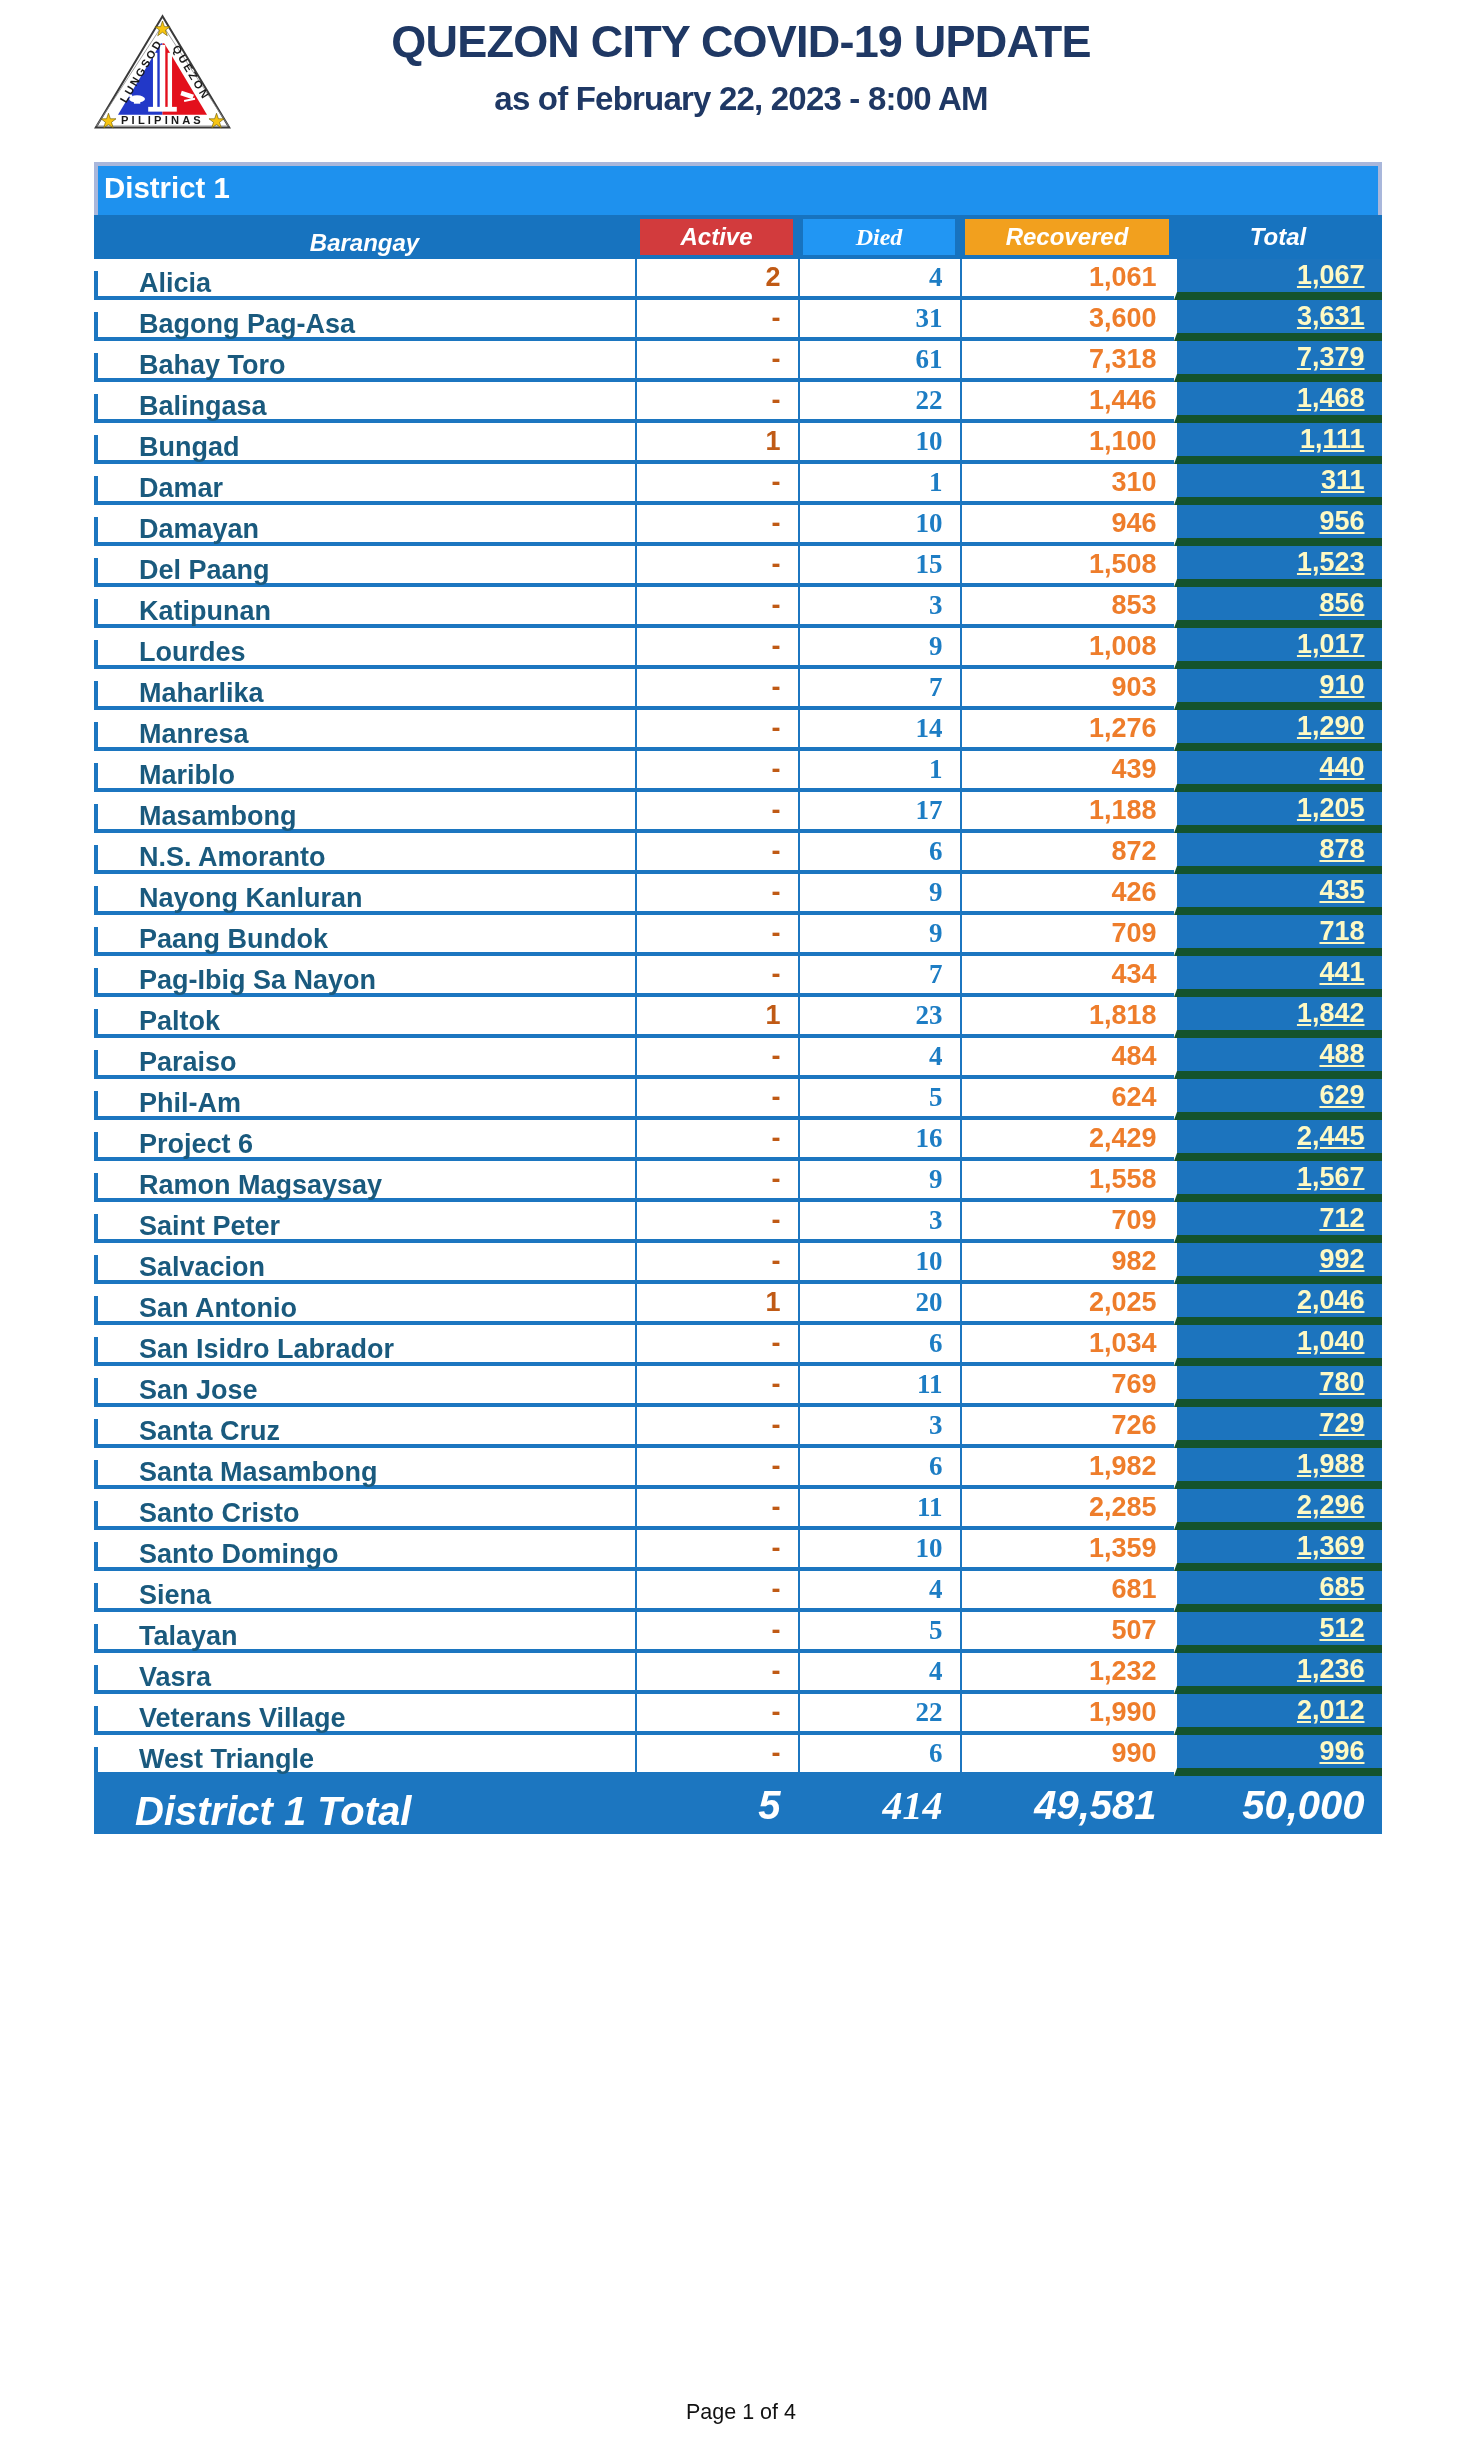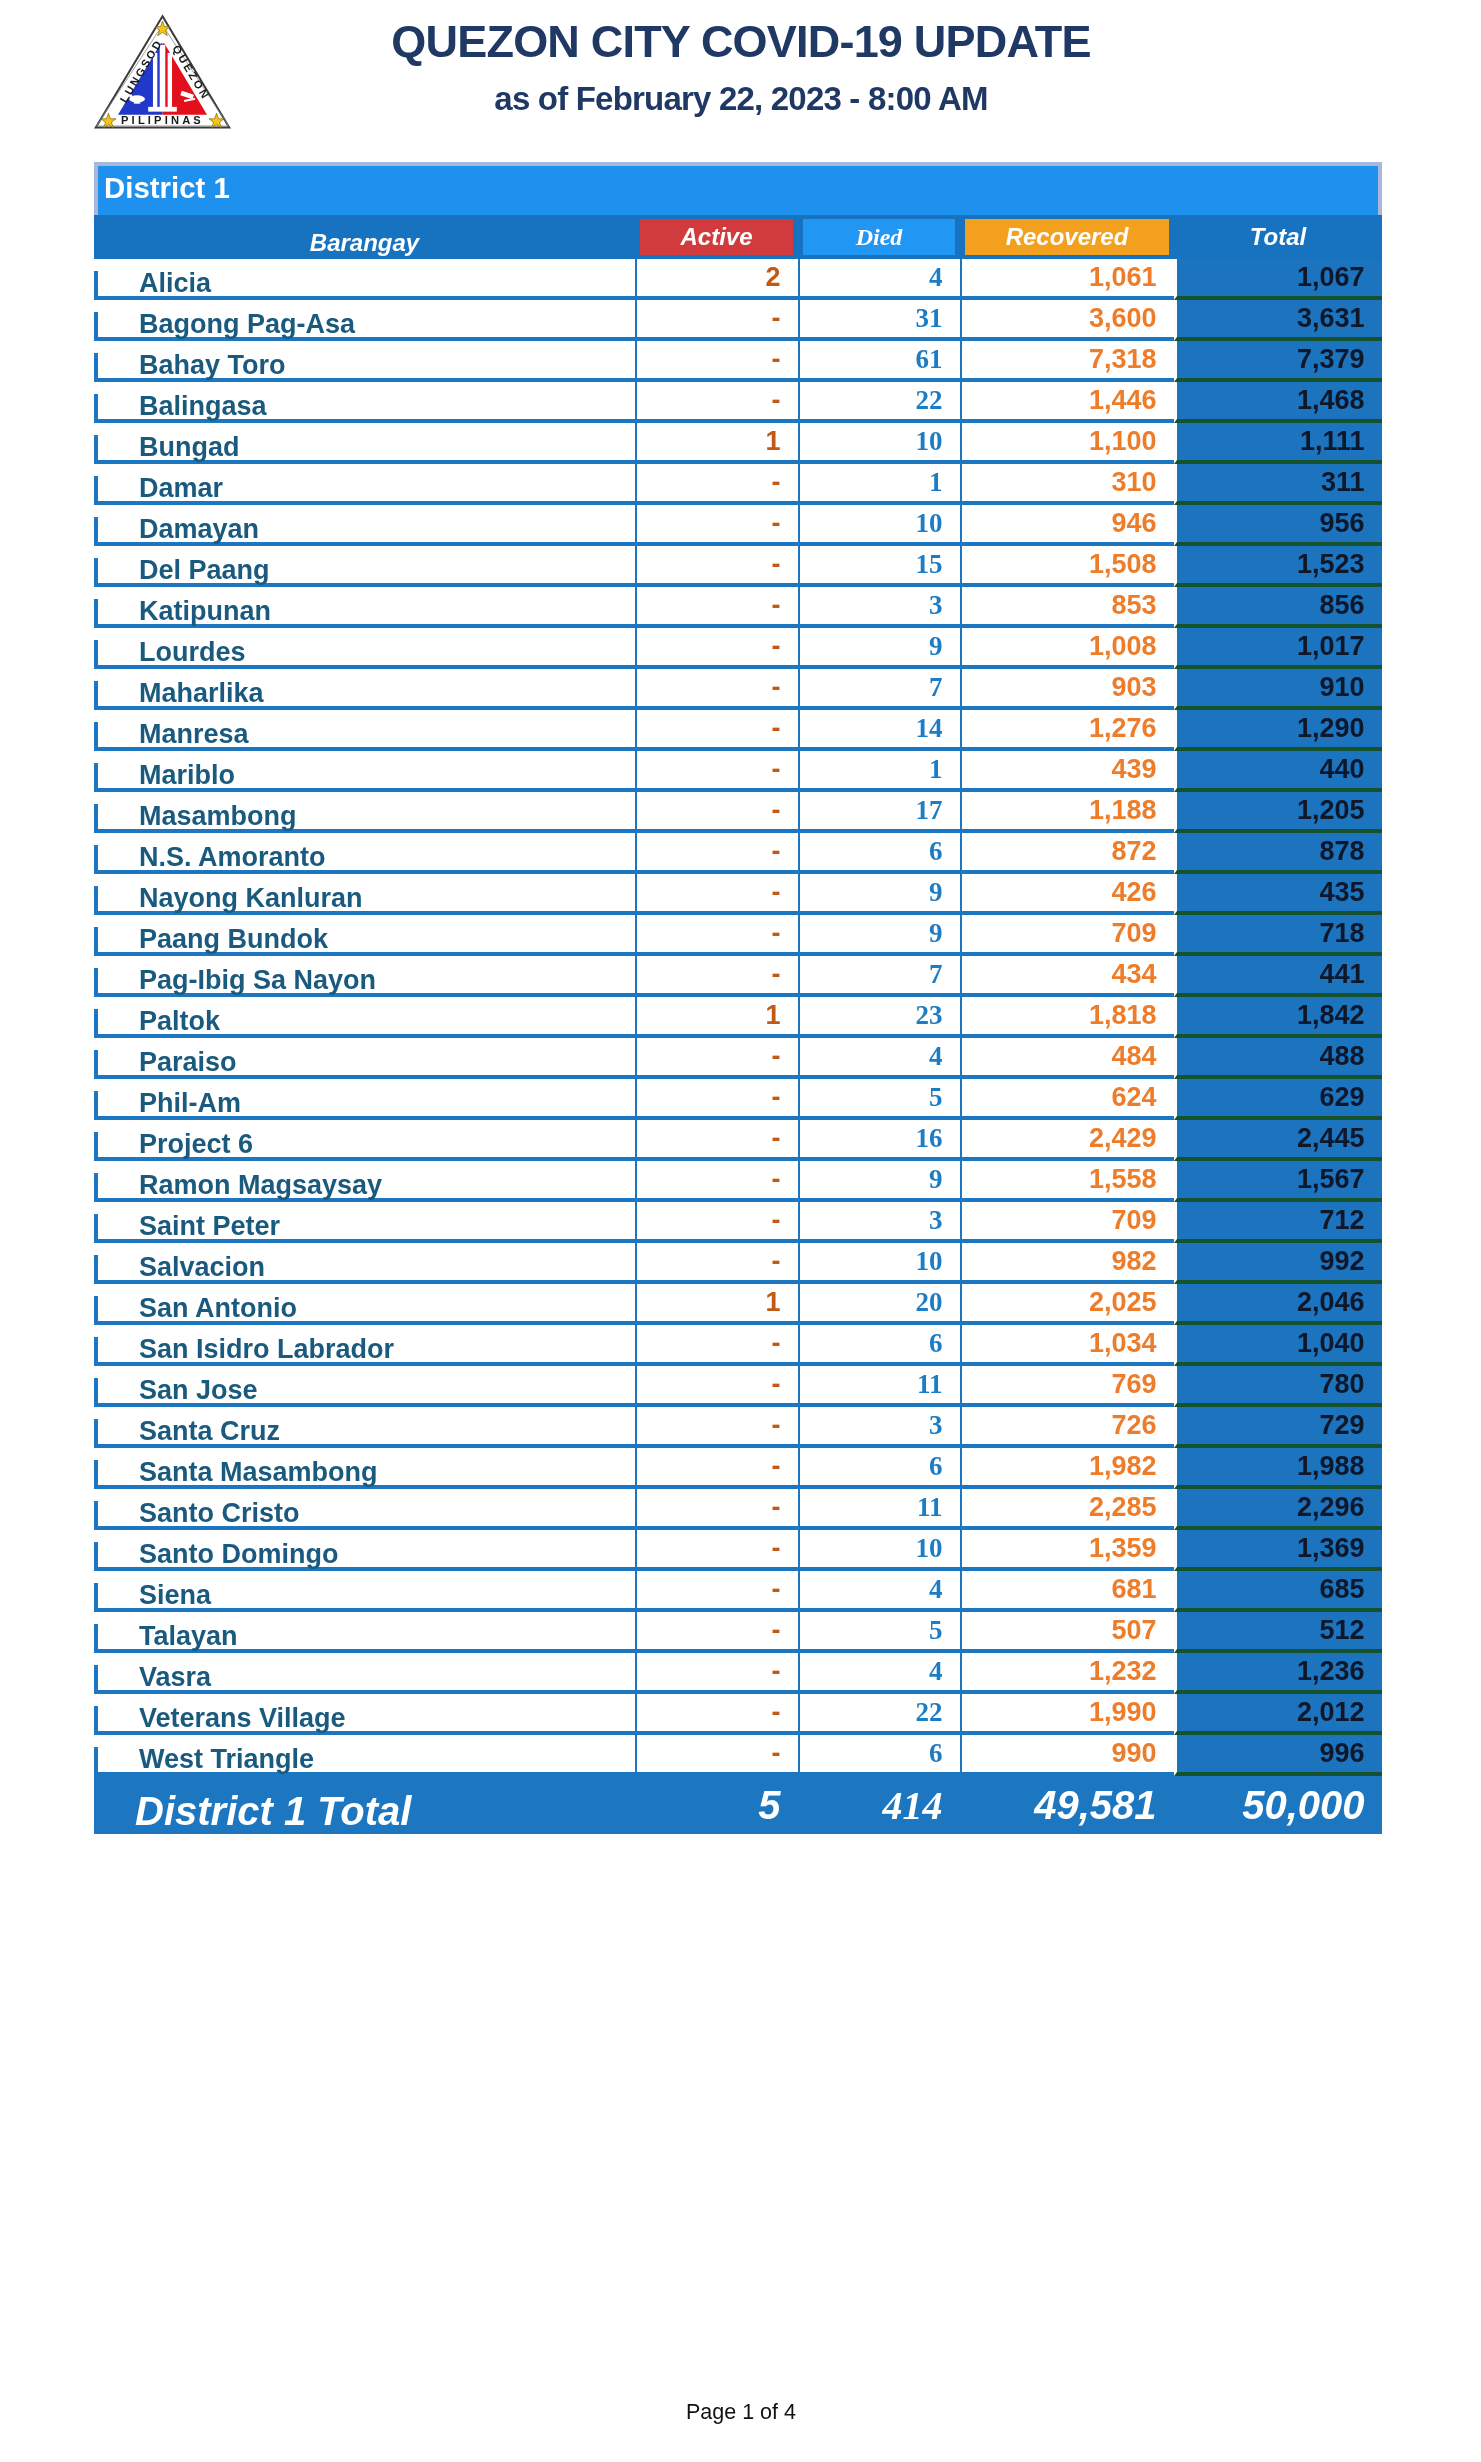--- a/index.html
+++ b/index.html
@@ -37,22 +37,22 @@
   .w-total{width:208px;}
 
   .row{display:flex;height:41px;}
   .cell{display:flex;align-items:center;font-size:27px;font-weight:bold;background:#fff;
     border-bottom:4px solid #1C76C0;}
   .cell.name{border-left:4px solid #1C76C0;padding-left:41px;color:#1A5A7E;}
   .cell.num{justify-content:flex-end;padding-right:17.5px;border-left:2.4px solid #1C76C0;}
   .cell.active{color:#C05A15;}
   .cell.died{color:#1D7DC4;}
   .cell.recovered{color:#EE7D2B;}
-  .cell.total{background:#1C74BE;color:#0f172a;border-left:3.2px solid #ffffff;
-    border-bottom:4px solid #14532d;}
+  .cell.total{background:#1C74BE;color:#fef9c3;border-left:3.2px solid #ffffff;
+    border-bottom:8px solid #14532d;text-decoration:underline;}
 
   .total-row{display:flex;height:58px;background:#1C76C0;color:#fff;
     font-style:italic;font-weight:bold;font-size:40px;}
   .total-row .tcell{display:flex;align-items:center;}
   .total-row .tlabel{padding-left:41px;}
   .total-row .tnum{justify-content:flex-end;padding-right:17.5px;}
 
   
   .page-footer{position:absolute;left:0;top:2400px;width:100%;text-align:center;
     font-size:21.5px;color:#111111;}

